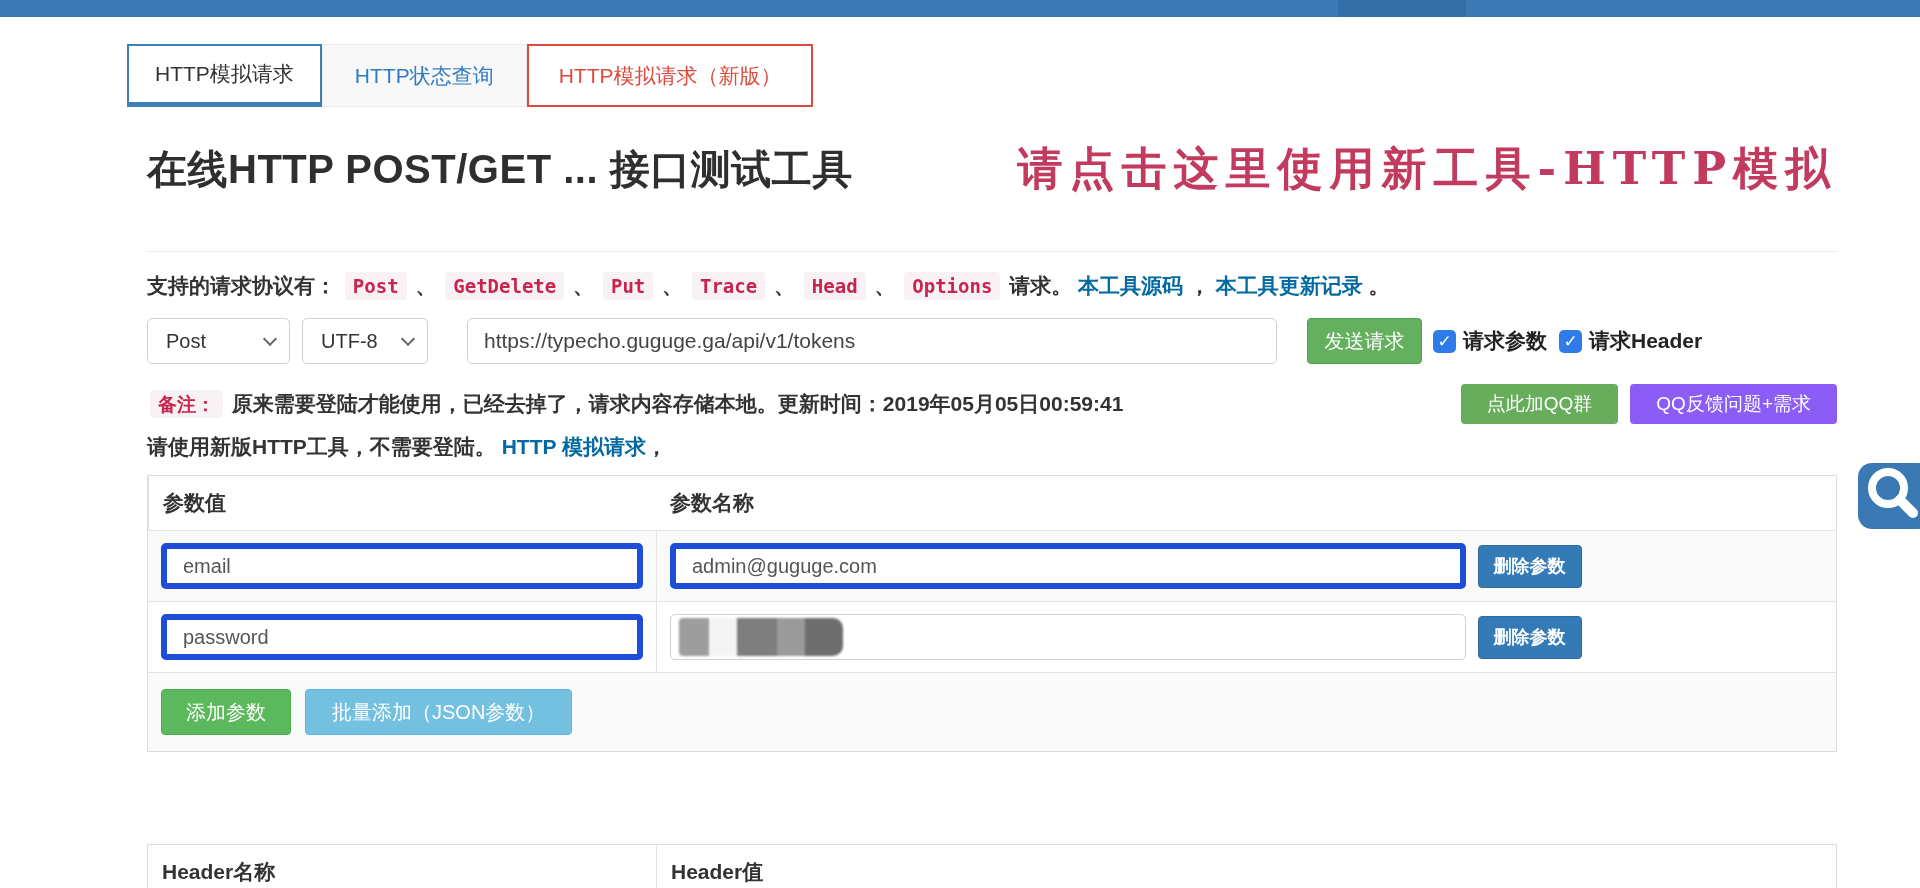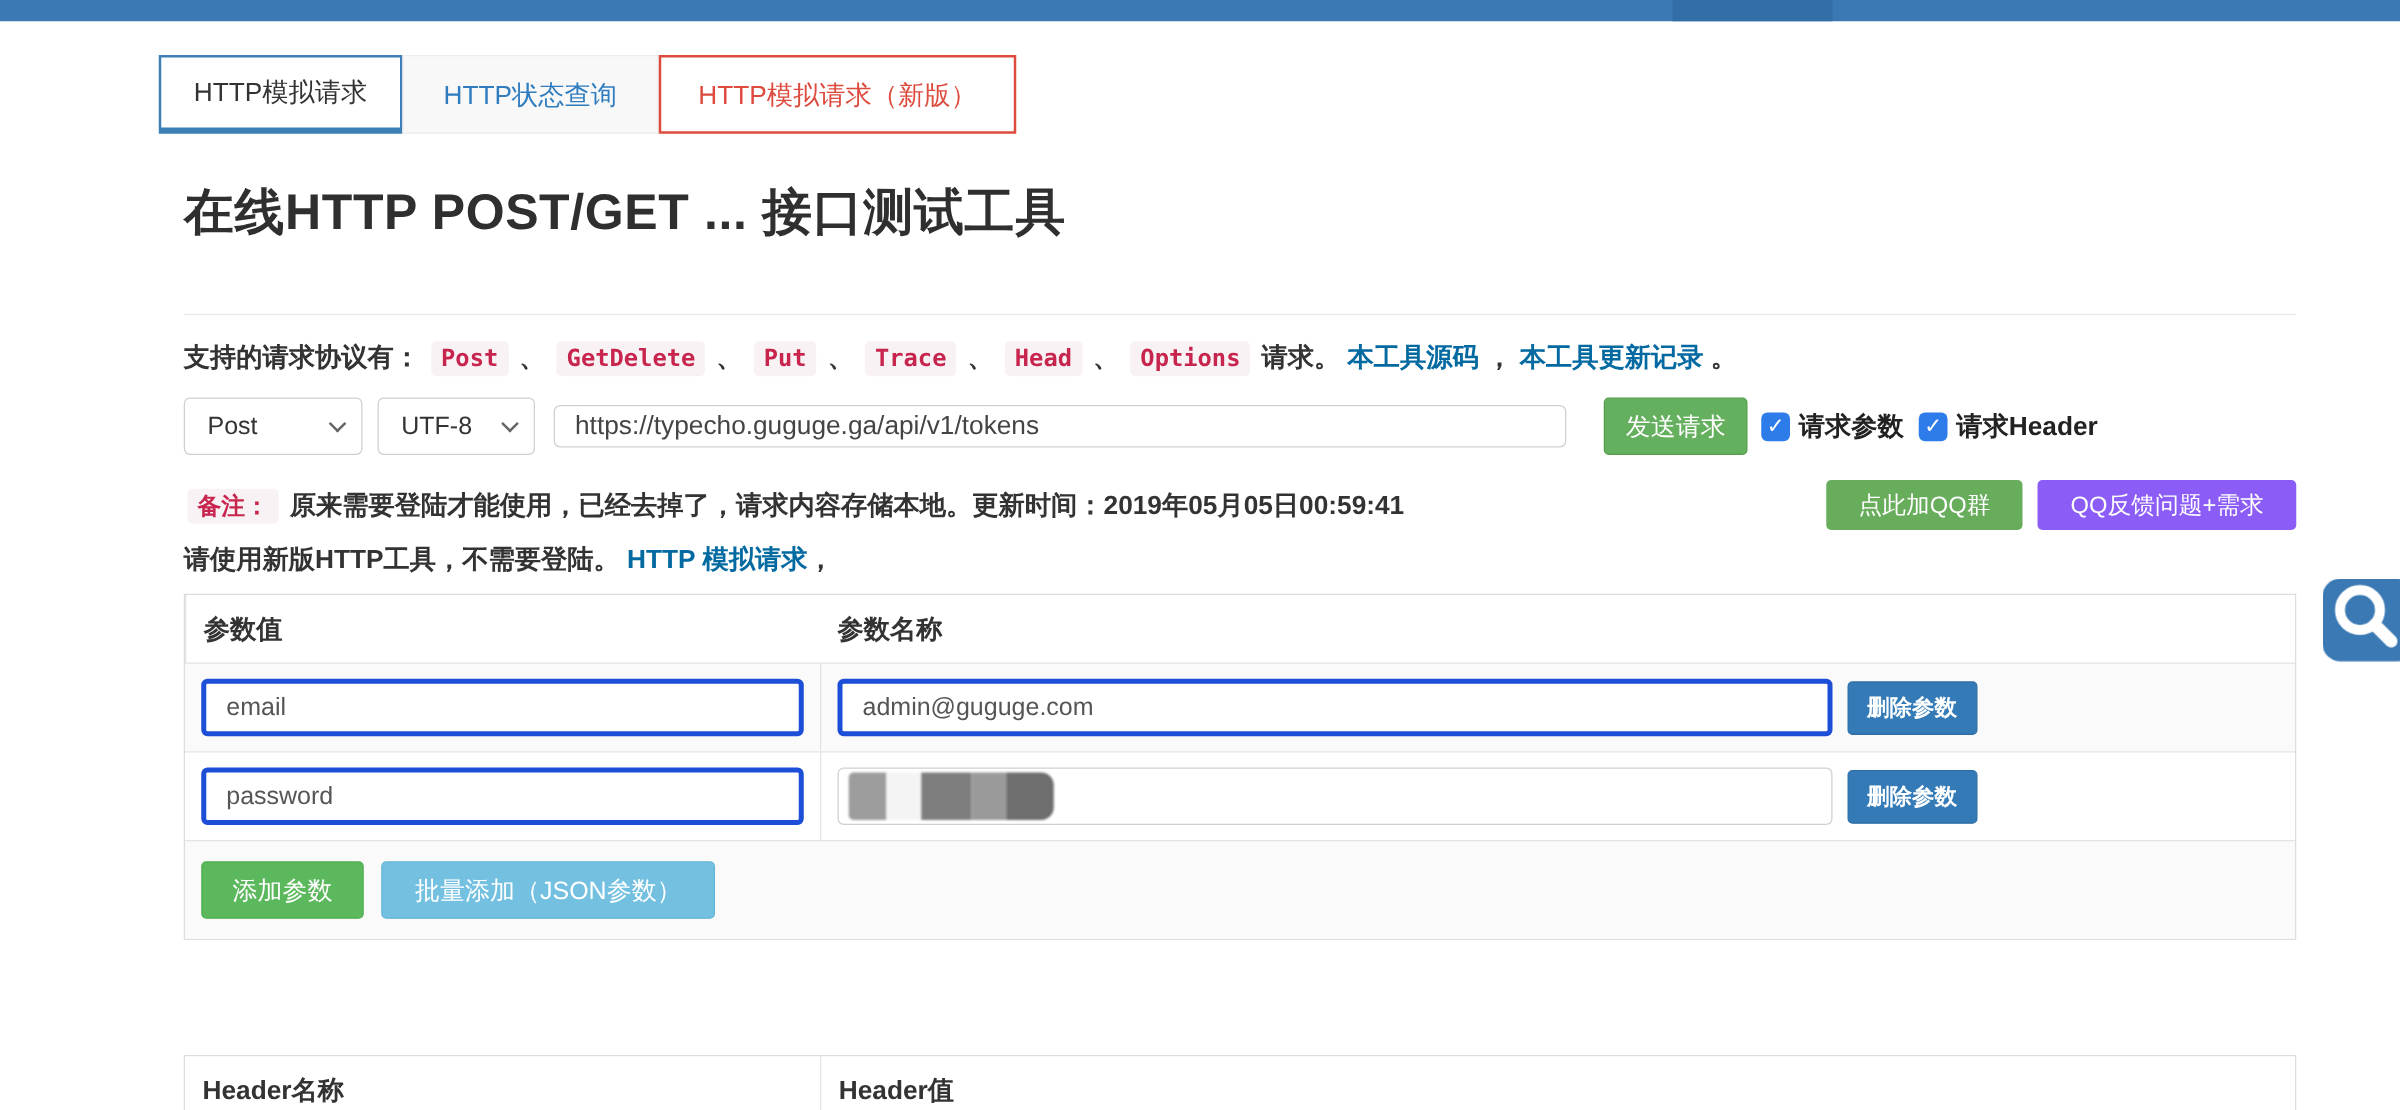--- a/index.html
+++ b/index.html
@@ -38,22 +38,22 @@
 
   
   .req-bar { display:flex; align-items:center; margin-top:18px; height:46px; }
   .select { height:46px; border:1px solid #cfcfcf; border-radius:5px; background:#fff;
      display:flex; align-items:center; justify-content:space-between; padding:0 14px 0 18px;
      font-size:20px; color:#333; cursor:pointer; }
   .select.method { width:143px; margin-right:12px; }
   .select.charset { width:126px; margin-right:15px;padding-left:18px; }
   .chev { width:10px; height:10px; border-right:2px solid #666; border-bottom:2px solid #666;
      transform:rotate(45deg); margin-top:-5px; }
-  .url-input { width:810px; height:34px; border:1px solid #cfcfcf; border-radius:5px;
-     padding:15px 16px; font-size:21px; color:#444; outline:none; }
+  .url-input { width:810px; height:46px; border:1px solid #cfcfcf; border-radius:5px;
+     padding:15px 16px; font-size:21px; color:#444; outline:none;margin-left:24px; }
   .btn { border:none; border-radius:4px; color:#fff; cursor:pointer;
      font-family:"Liberation Sans",sans-serif; }
   .send-btn { width:115px; height:46px; margin-left:30px; background:#65b05f;
      border:1px solid #539e4e; font-size:20px; }
   .cb-group { display:flex; align-items:center; margin-left:11px; }
   .checkbox { width:23px; height:23px; border-radius:5px; background:#2d7ce9; color:#fff;
      display:inline-flex; align-items:center; justify-content:center; font-size:17px;
      font-weight:700; cursor:pointer; margin-right:7px; }
   .cb-label { font-size:21px; font-weight:700; color:#222; margin-right:12px; }
 
@@ -66,21 +66,21 @@
   .note-line2 { margin-top:9px; font-size:21px; font-weight:700; color:#333; }
 
   
   .tbl { margin-top:14px; border:1px solid #ddd; width:1690px; }
   .tbl-row { display:grid; grid-template-columns:508px 1fr; border-top:1px solid #e3e3e3; }
   .tbl-row:first-child { border-top:none; }
   .th { font-size:21px; font-weight:700; color:#333; padding:13px 14px; }
   .cell { padding:12px 13px; display:flex; align-items:center; }
   .cell-divider { border-left:1px solid #e3e3e3; }
   .row-striped { background:#fafafa; }
-  .fld { height:46px; border:4px solid #1d4ed8; border-radius:5px; background:#fff;
+  .fld { height:46px; border:6px solid #1d4ed8; border-radius:5px; background:#fff;
      padding:0 16px; font-size:20px; color:#555; outline:none; width:100%; }
   .val-fld { width:69%; margin-right:12px; }
   .del-btn { height:43px; padding:0 15px; background:#337ab7; border:1px solid #2e6da4; font-size:18px;font-weight:bold; }
   .mask-box { height:46px; border:1px solid #cfcfcf; border-radius:5px; background:#fff;
      width:69%; margin-right:12px; display:flex; align-items:center; padding:0 8px; }
   .mask-blocks { display:flex; align-items:center; height:40px; filter:blur(1px); }
   .mask-blocks span { display:inline-block; height:38px; }
   .btn-row-cell { padding:16px 13px; display:flex; align-items:center; }
   .add-btn { height:46px; padding:0 24px; background:#5cb85c; border:1px solid #4cae4c; font-size:20px; margin-right:14px; }
   .bulk-btn { height:46px; padding:0 26px; background:#74c0e0; border:1px solid #62b4d8; font-size:20px; }
@@ -109,20 +109,21 @@
       <span>HTTP状态查询</span>
     </div>
     <div class="tab tab-new">
       <span>HTTP模拟请求（新版）</span>
     </div>
   </div>
 
   <div class="content">
     <div class="title-row">
       <h1 class="page-title">在线HTTP POST/GET ... 接口测试工具</h1>
+      <div class="promo">请点击这里使用新工具-HTTP模拟</div>
     </div>
 
     <hr class="sep">
 
     <p class="proto-line">
       <span>支持的请求协议有：</span>
       <span class="code-pill">Post</span>
       <span>、</span>
       <span class="code-pill">GetDelete</span>
       <span>、</span>

